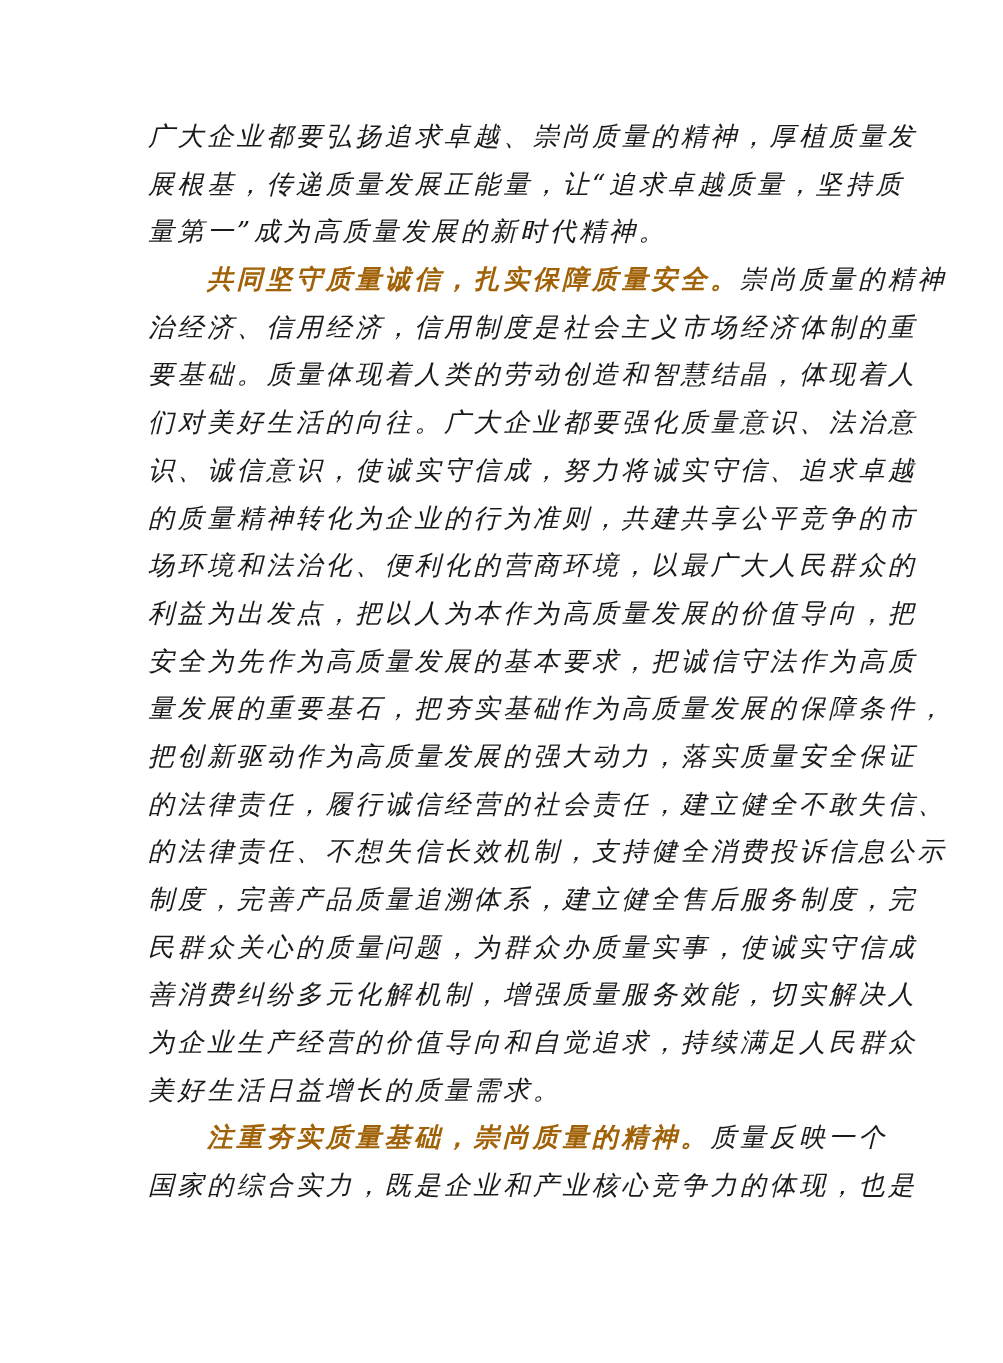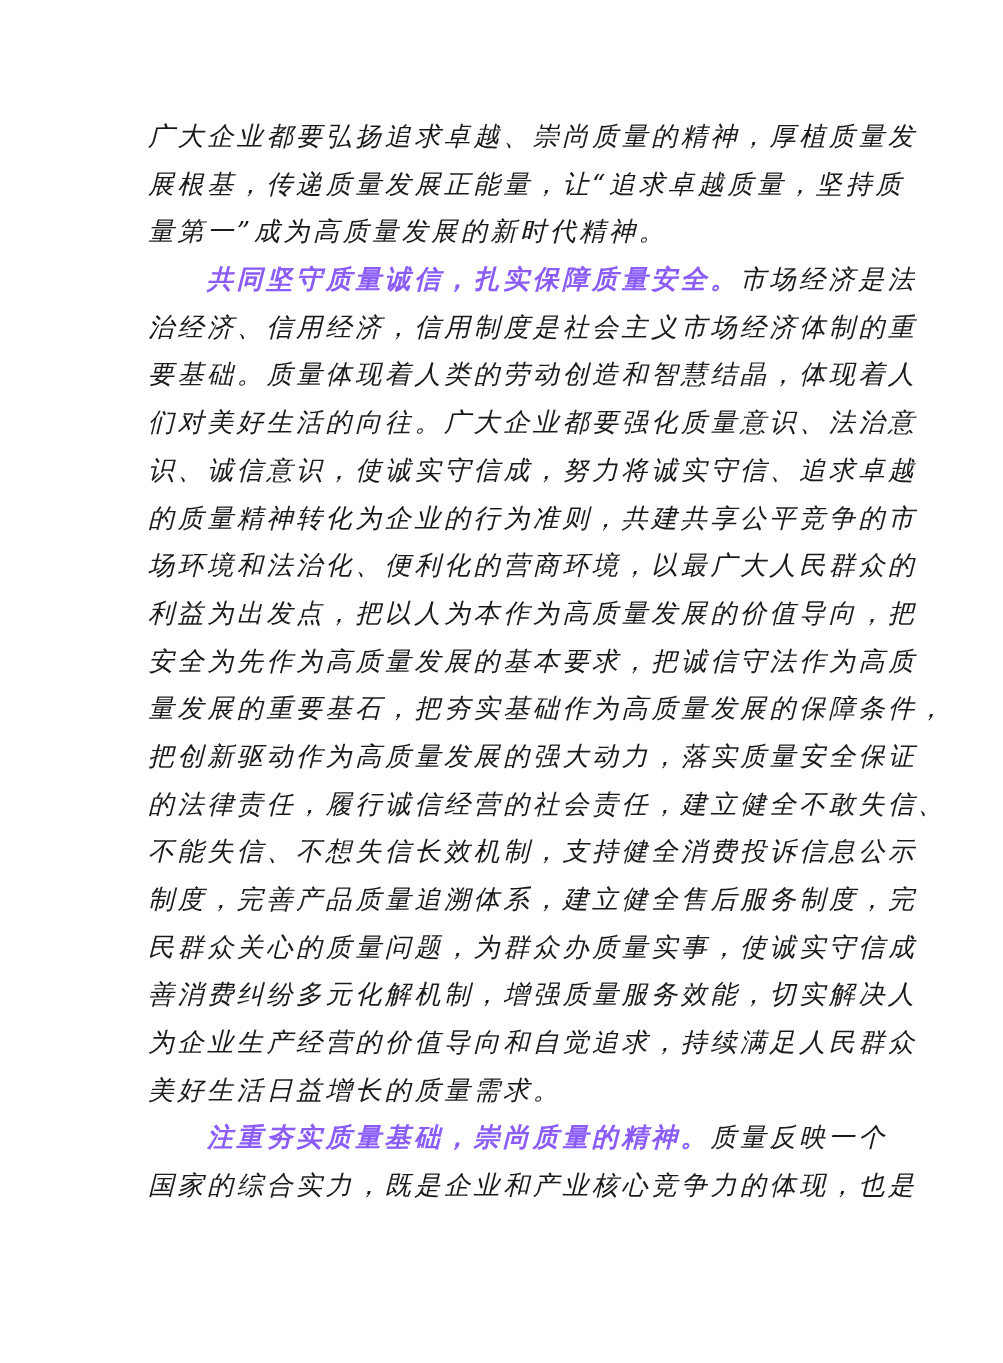--- a/index.html
+++ b/index.html
@@ -28,48 +28,48 @@
       letter-spacing: 3.6px;
       white-space: nowrap;
       overflow: visible;
       font-style: italic;
     }
     .indent {
       padding-left: 59px;
     }
     .bold {
       font-weight: bold;
-      color: #8b5cf6;
+      color: #a16207;
     }
   </style>
 </head>
 <body>
 
 <div class="page">
 
   <div>
     <div class="line">广大企业都要弘扬追求卓越、崇尚质量的精神，厚植质量发</div>
     <div class="line">展根基，传递质量发展正能量，让“追求卓越质量，坚持质</div>
     <div class="line">量第一”成为高质量发展的新时代精神。</div>
   </div>
 
   <div>
-    <div class="line indent"><span class="bold">共同坚守质量诚信，扎实保障质量安全。</span><span>市场经济是法</span></div>
+    <div class="line indent"><span class="bold">共同坚守质量诚信，扎实保障质量安全。</span><span>崇尚质量的精神</span></div>
     <div class="line">治经济、信用经济，信用制度是社会主义市场经济体制的重</div>
     <div class="line">要基础。质量体现着人类的劳动创造和智慧结晶，体现着人</div>
     <div class="line">们对美好生活的向往。广大企业都要强化质量意识、法治意</div>
     <div class="line">识、诚信意识，使诚实守信成，努力将诚实守信、追求卓越</div>
     <div class="line">的质量精神转化为企业的行为准则，共建共享公平竞争的市</div>
     <div class="line">场环境和法治化、便利化的营商环境，以最广大人民群众的</div>
     <div class="line">利益为出发点，把以人为本作为高质量发展的价值导向，把</div>
     <div class="line">安全为先作为高质量发展的基本要求，把诚信守法作为高质</div>
     <div class="line">量发展的重要基石，把夯实基础作为高质量发展的保障条件，</div>
     <div class="line">把创新驱动作为高质量发展的强大动力，落实质量安全保证</div>
     <div class="line">的法律责任，履行诚信经营的社会责任，建立健全不敢失信、</div>
-    <div class="line">不能失信、不想失信长效机制，支持健全消费投诉信息公示</div>
+    <div class="line">的法律责任、不想失信长效机制，支持健全消费投诉信息公示</div>
     <div class="line">制度，完善产品质量追溯体系，建立健全售后服务制度，完</div>
     <div class="line">民群众关心的质量问题，为群众办质量实事，使诚实守信成</div>
     <div class="line">善消费纠纷多元化解机制，增强质量服务效能，切实解决人</div>
     <div class="line">为企业生产经营的价值导向和自觉追求，持续满足人民群众</div>
     <div class="line">美好生活日益增长的质量需求。</div>
   </div>
 
   <div>
     <div class="line indent"><span class="bold">注重夯实质量基础，崇尚质量的精神。</span><span>质量反映一个</span></div>
     <div class="line">国家的综合实力，既是企业和产业核心竞争力的体现，也是</div>

